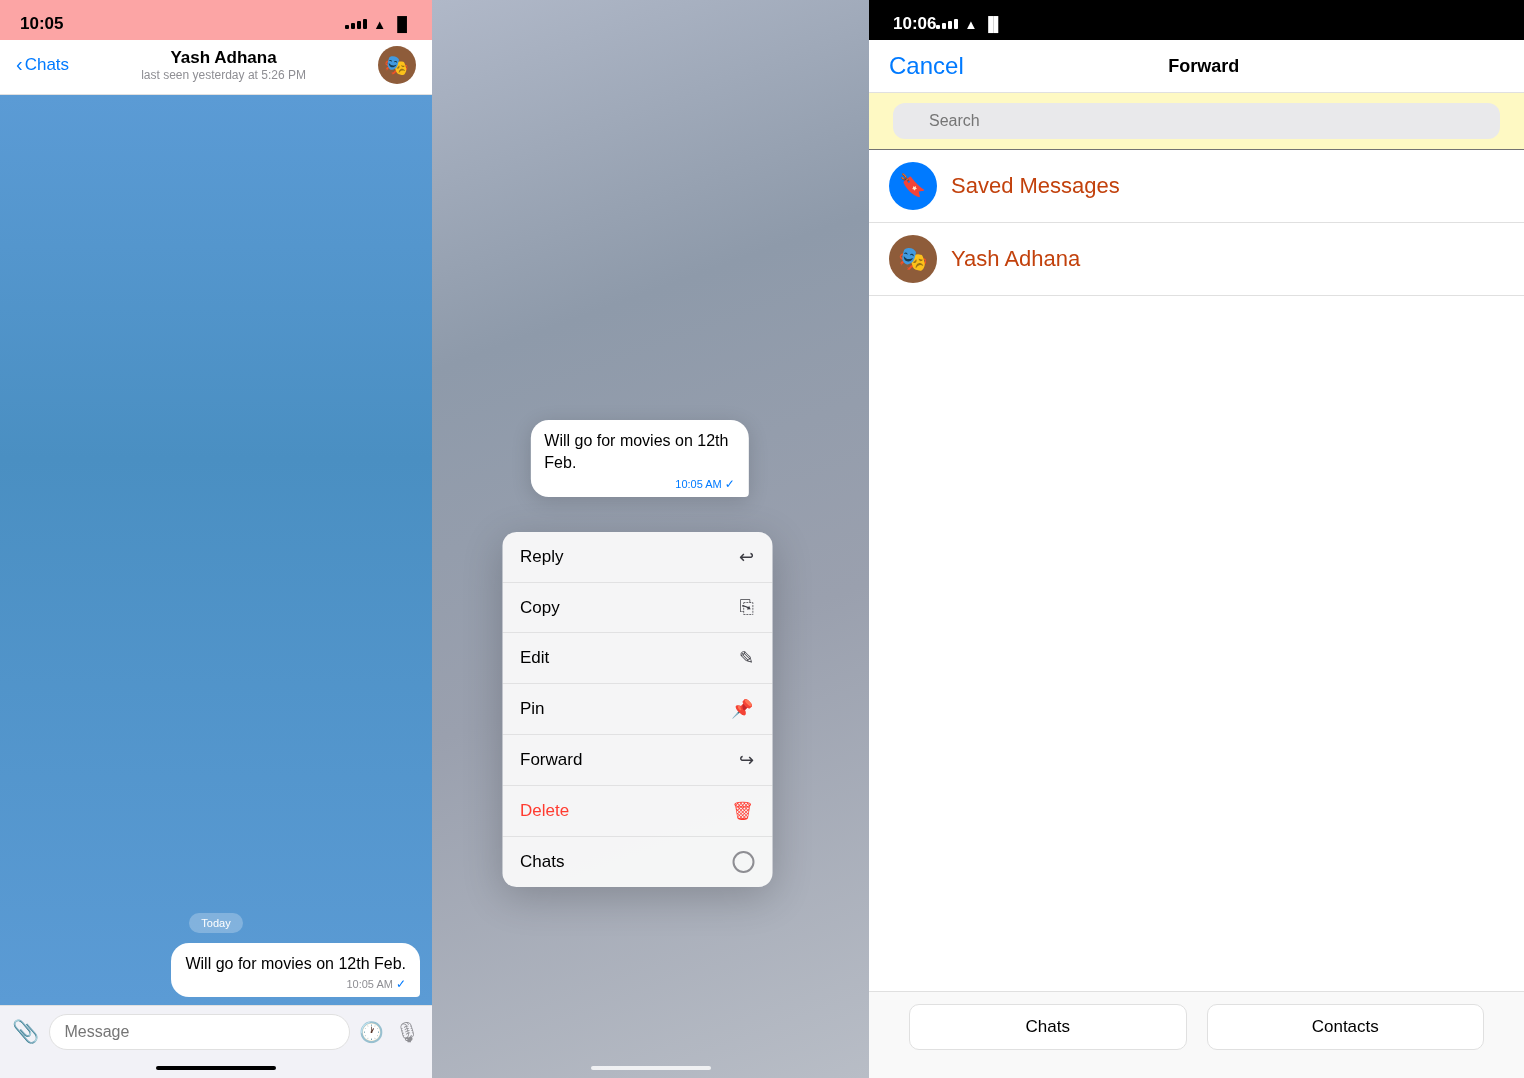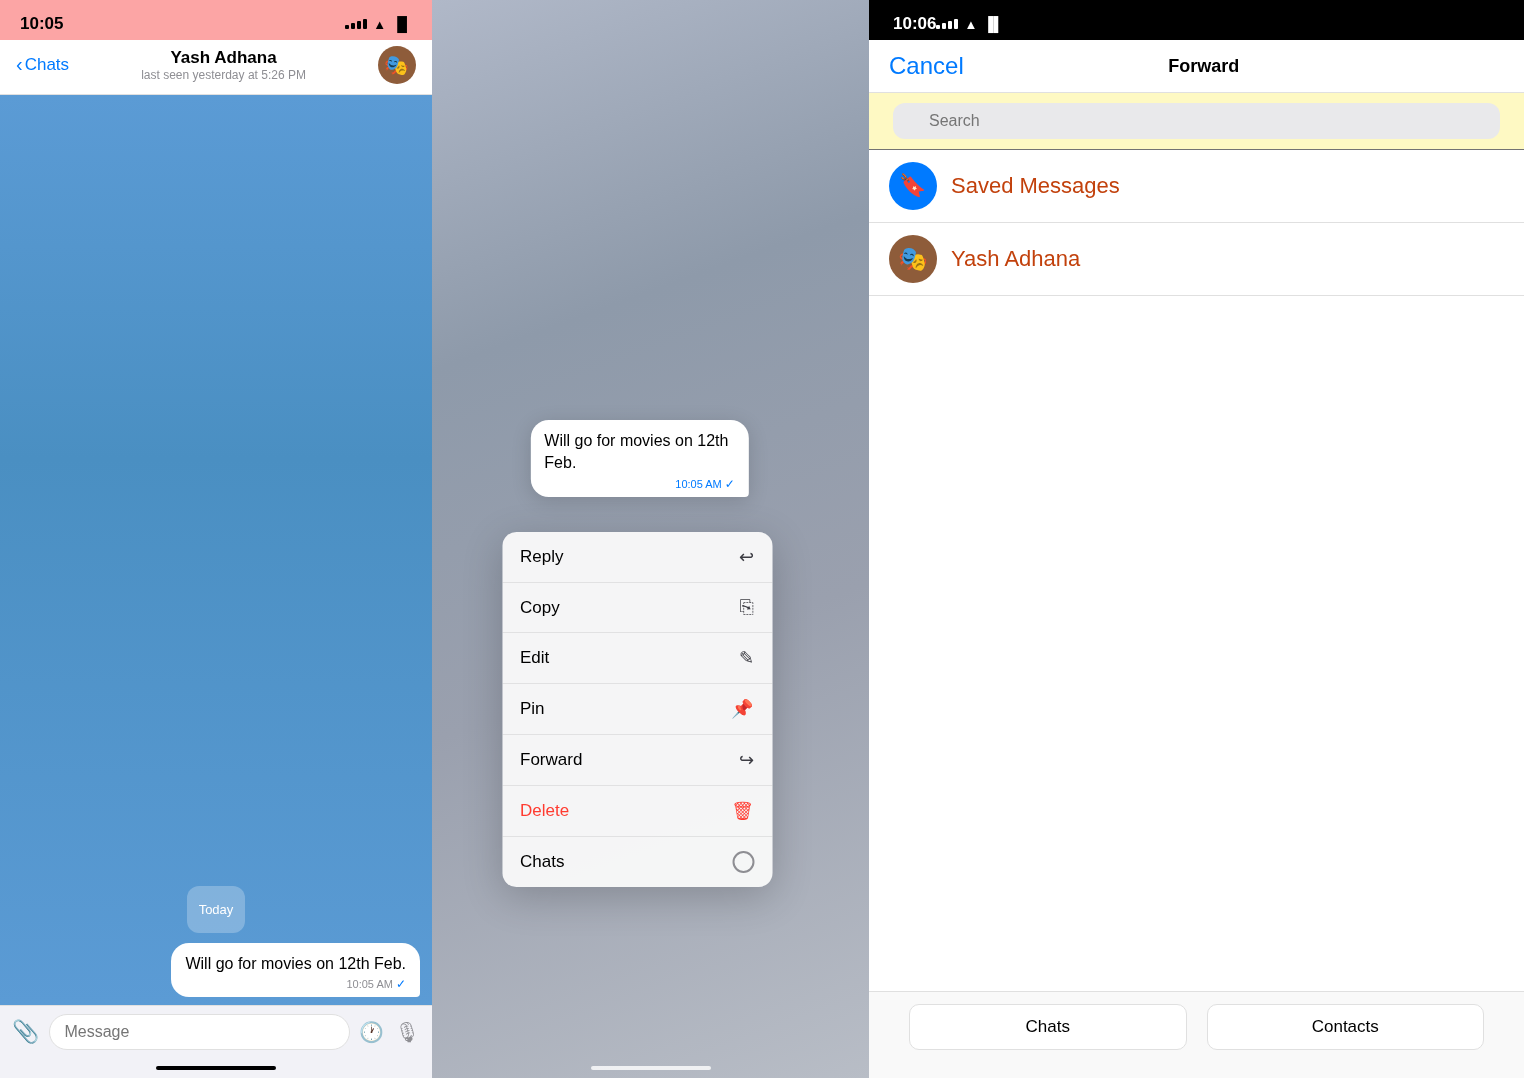--- a/index.html
+++ b/index.html
@@ -88,22 +88,22 @@
       display: flex;
       flex-direction: column;
       justify-content: flex-end;
       padding: 12px 12px 8px 12px;
     }
 
     .date-badge {
       align-self: center;
       background: rgba(255,255,255,0.25);
       color: #fff;
-      font-size: 13px;
-      padding: 16px 12px;
+      font-size: 11px;
+      padding: 4px 12px;
       border-radius: 12px;
       margin-bottom: 10px;
     }
 
     .message-bubble {
       background: #fff;
       border-radius: 18px 18px 4px 18px;
       padding: 10px 14px 6px 14px;
       max-width: 280px;
       align-self: flex-end;

